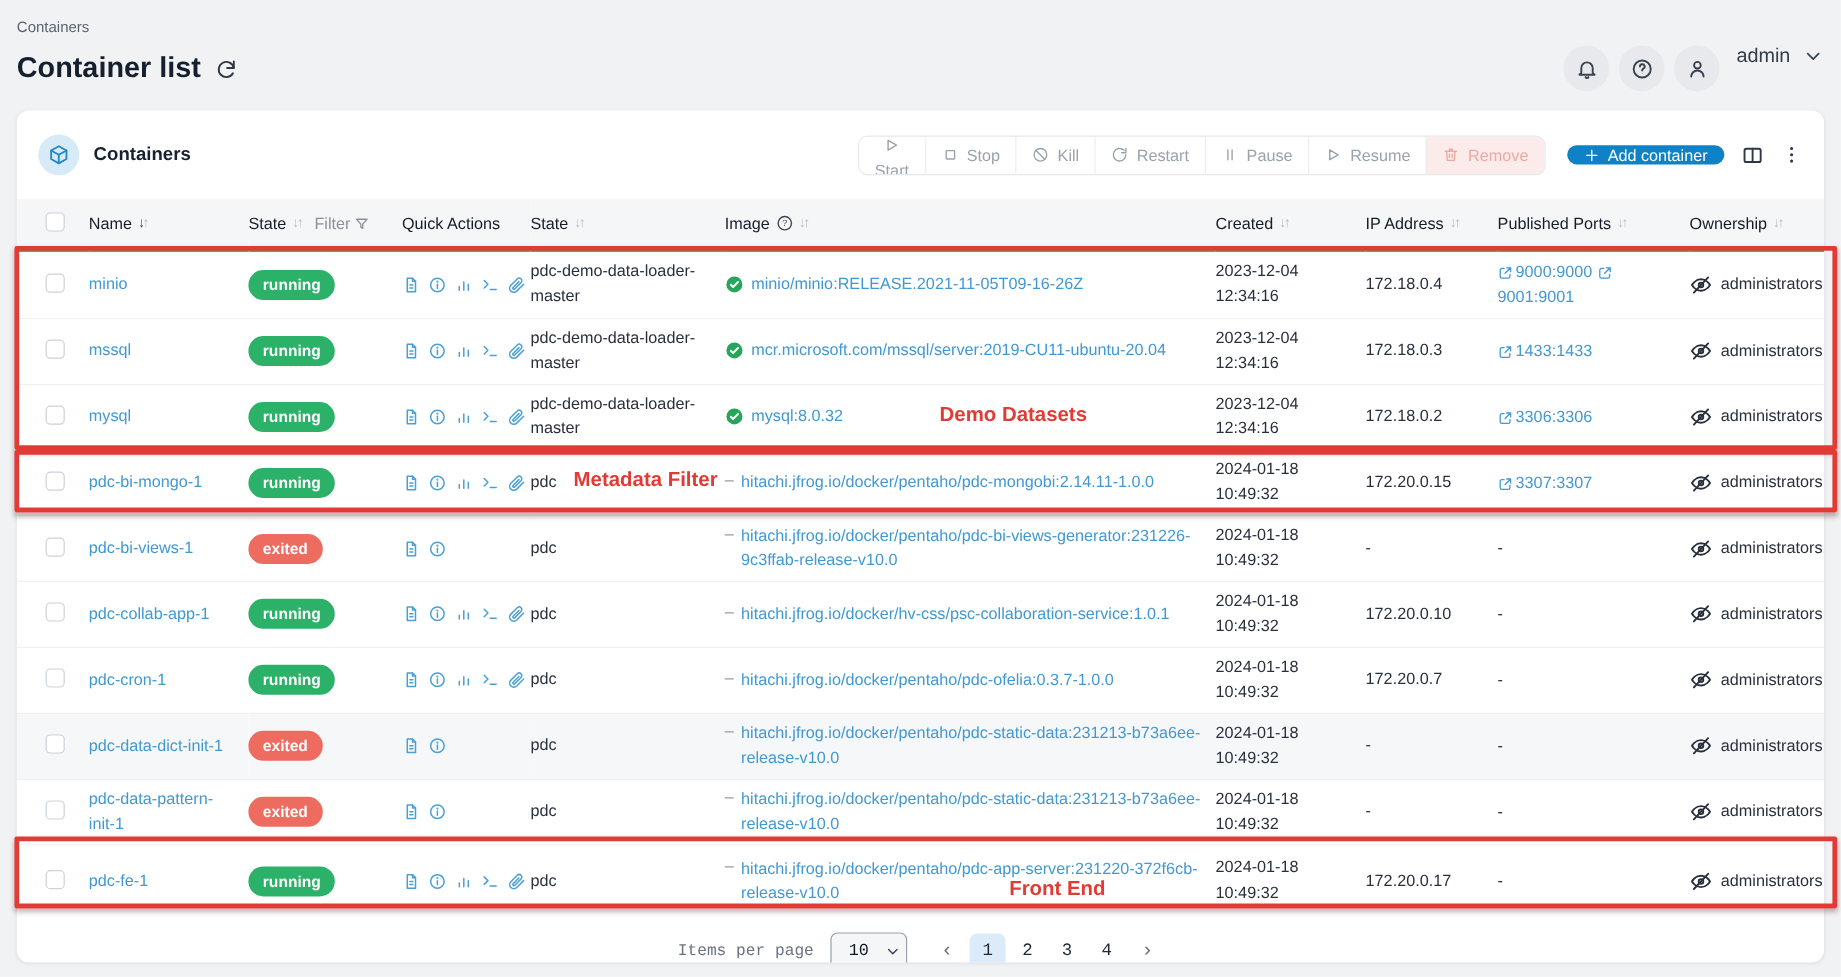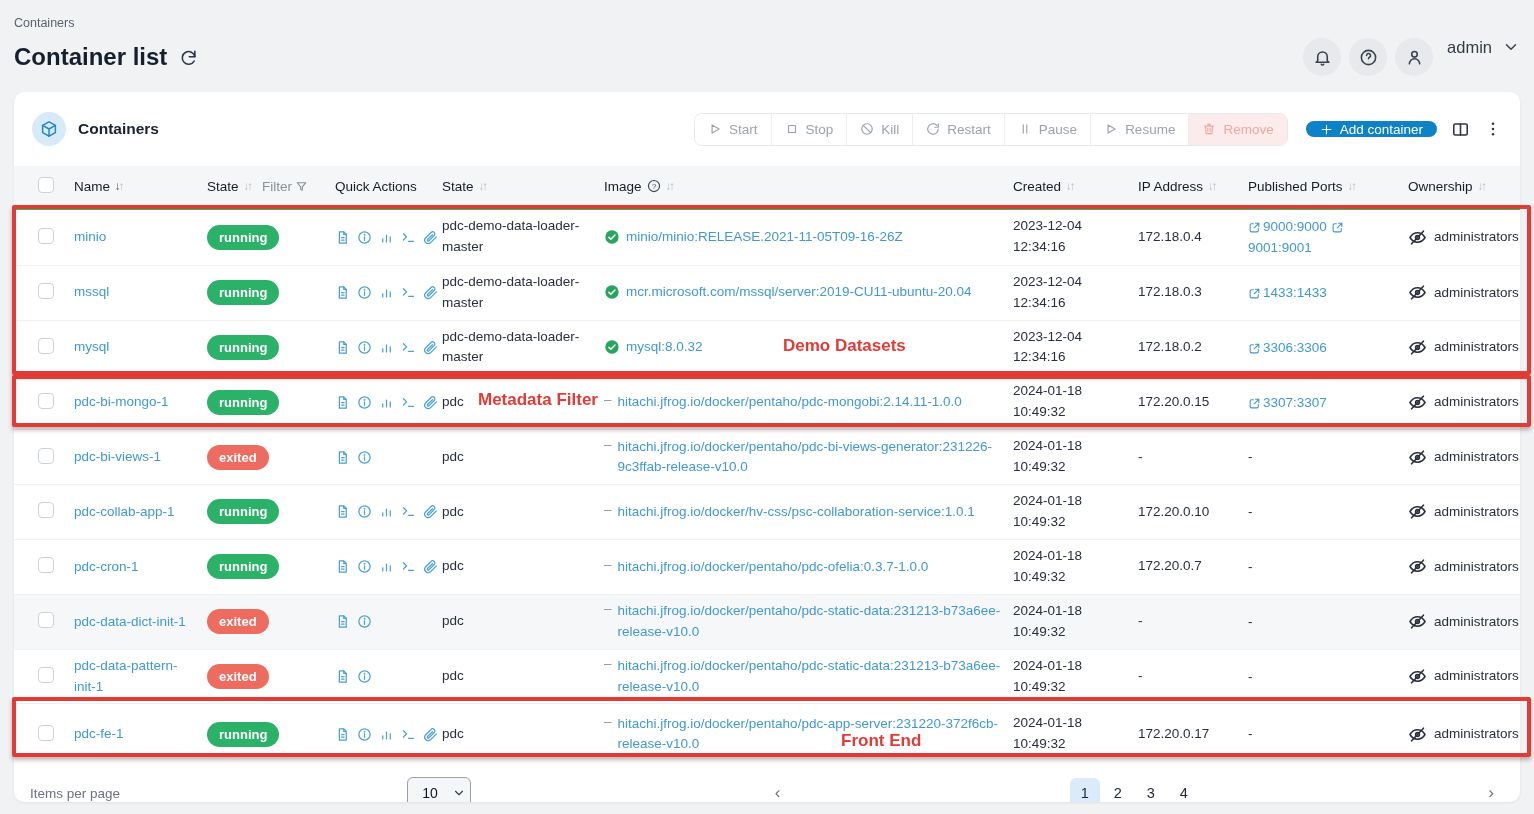--- a/index.html
+++ b/index.html
@@ -24,21 +24,21 @@
   .cube-circle { width:34px; height:34px; border-radius:50%; background:#d7eaf8; color:#2387c5; display:flex; align-items:center; justify-content:center; flex:none; }
   .card-title { font-size:15.5px; font-weight:700; color:#17212f; margin-left:12px; }
   .spacer { flex:1; }
 
   .searchbox { width:224px; height:32px; border:1px solid #d7dade; border-radius:8px; display:flex; align-items:center; padding:0 10px; gap:8px; color:#8a919c; background:#fff; }
   .searchbox input { border:none; outline:none; flex:1; min-width:0; font-size:13.5px; color:#333; background:transparent; }
   .searchbox input::placeholder { color:#9aa1ab; }
 
   .btn-group { display:flex; margin-left:16px; border:1px solid #e6e8eb; border-radius:8px; overflow:hidden; background:#fff; height:33px; }
   .tb-btn { display:flex; align-items:center; gap:7px; padding:0 13px; font-size:13.5px; color:#9aa3ad; background:#fff; border:none; border-left:1px solid #eceef0; cursor:default; font-family:inherit; }
-  .tb-btn:first-child { border-left:none; }
+  .tb-btn:first-child { border-left:none;flex-direction:column; }
   .tb-btn.danger { background:#fbebea; color:#eca9a3; }
 
   .add-btn { margin-left:18px; height:16px; padding:0 14px; background:var(--primary); color:#fff; border:none; border-radius:8px; font-size:13.5px; display:flex; align-items:center; gap:7px; cursor:pointer; font-family:inherit; }
   .icon-btn { color:#2e3744; margin-left:14px; cursor:pointer; display:flex; align-items:center; }
 
   table { width:100%; border-collapse:collapse; table-layout:fixed; }
   thead th { background:#f5f6f8; border-bottom:3px solid #22c55e; height:42px; text-align:left; font-weight:500; color:#141d29; font-size:13.5px; padding:0 10px 0 0; }
   th .th-inner { display:flex; align-items:center; gap:5px; }
   .sort { display:inline-flex; font-size:11.5px; letter-spacing:-2px; }
   .sort .dn { color:#b6bcc5; } .sort .up { color:#b6bcc5; }
@@ -70,21 +70,21 @@
 
   .created-txt, .ip-txt { color:#28303d; line-height:1.55; }
   .ports-cell { line-height:1.6; }
   .ports-cell .icn { vertical-align:-3px; margin-right:2px; color:var(--link); cursor:pointer; }
   .owner-cell { display:flex; align-items:center; gap:7px; color:#28303d; }
   .owner-txt { overflow-wrap:anywhere; line-height:1.35; }
 
   .icn { display:inline-flex; align-items:center; justify-content:center; flex:none; }
   .icn svg { width:100%; height:100%; display:block; }
 
-  .pagination { display:flex; align-items:center; justify-content:space-between; padding:13px 16px 0; gap:6px; color:#6b7280; }
+  .pagination { display:flex; align-items:center; justify-content:center; padding:13px 16px 0; gap:6px; color:#6b7280;font-family:Liberation Mono, monospace; }
   .pp-label { margin-right:8px; font-size:13.5px; }
   .pp-select { position:relative; width:64px; height:33px; margin-right:14px; }
   .pp-select select { appearance:none; -webkit-appearance:none; width:100%; height:100%; border:1px solid #98a1ab; border-radius:6px; background:#f4f6f8; padding:0 20px 0 14px; font-size:14px; color:#111827; font-family:inherit; cursor:pointer; }
   .pp-select .icn { position:absolute; right:5px; top:9px; pointer-events:none; color:#374151; }
   .pg-btn { min-width:30px; height:30px; display:flex; align-items:center; justify-content:center; border-radius:6px; color:#1f2733; font-size:14.5px; cursor:pointer; padding:0 6px; }
   .pg-btn.active { background:#dcebfa; }
   .pg-nav { color:#6b7280; font-size:17px; width:26px; height:30px; display:flex; align-items:center; justify-content:center; cursor:pointer; }
 
   #annotation-layer { position:absolute; inset:0; pointer-events:none; }
   .anno-box { position:absolute; border:4px solid var(--annotation); border-radius:2px; box-shadow:0 3px 4px rgba(80,40,40,.35); }

